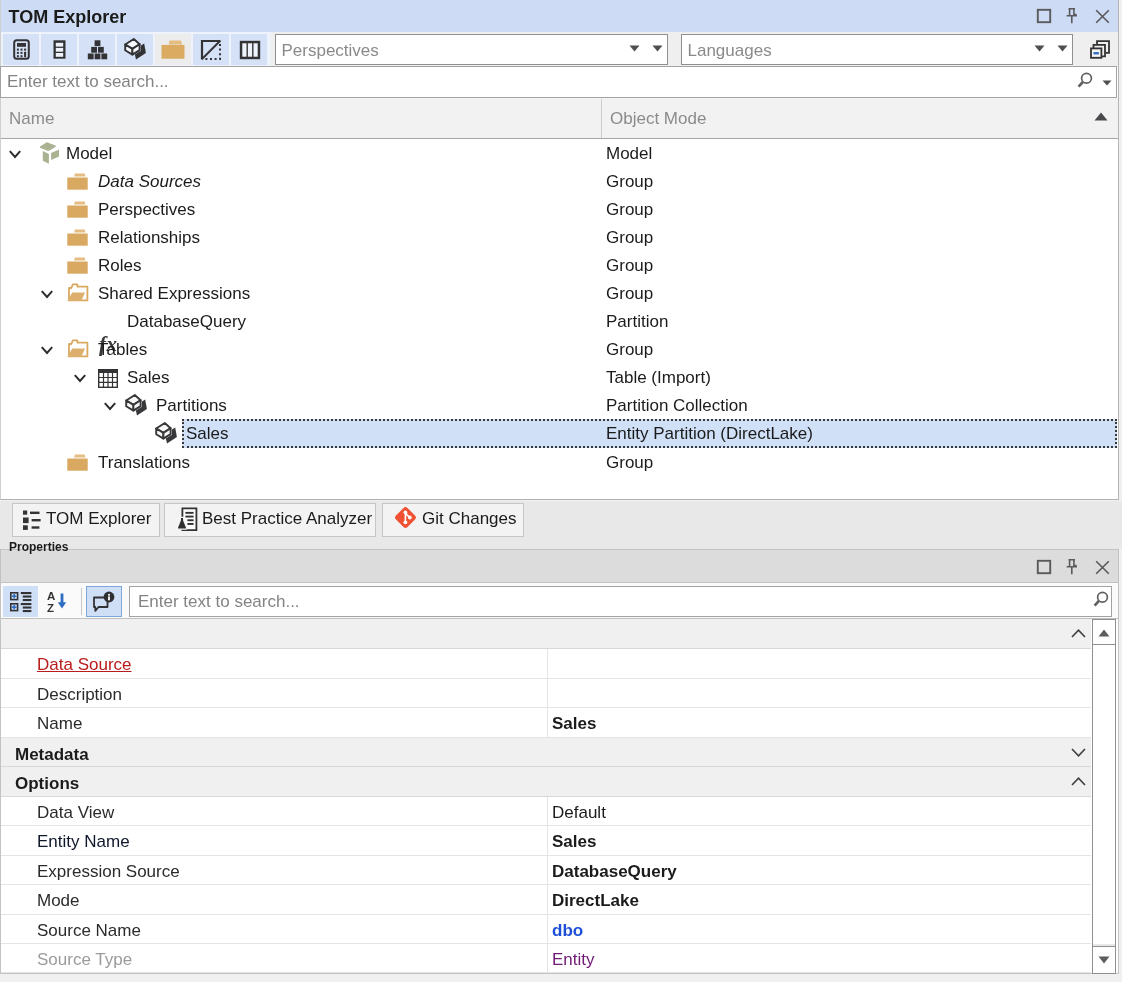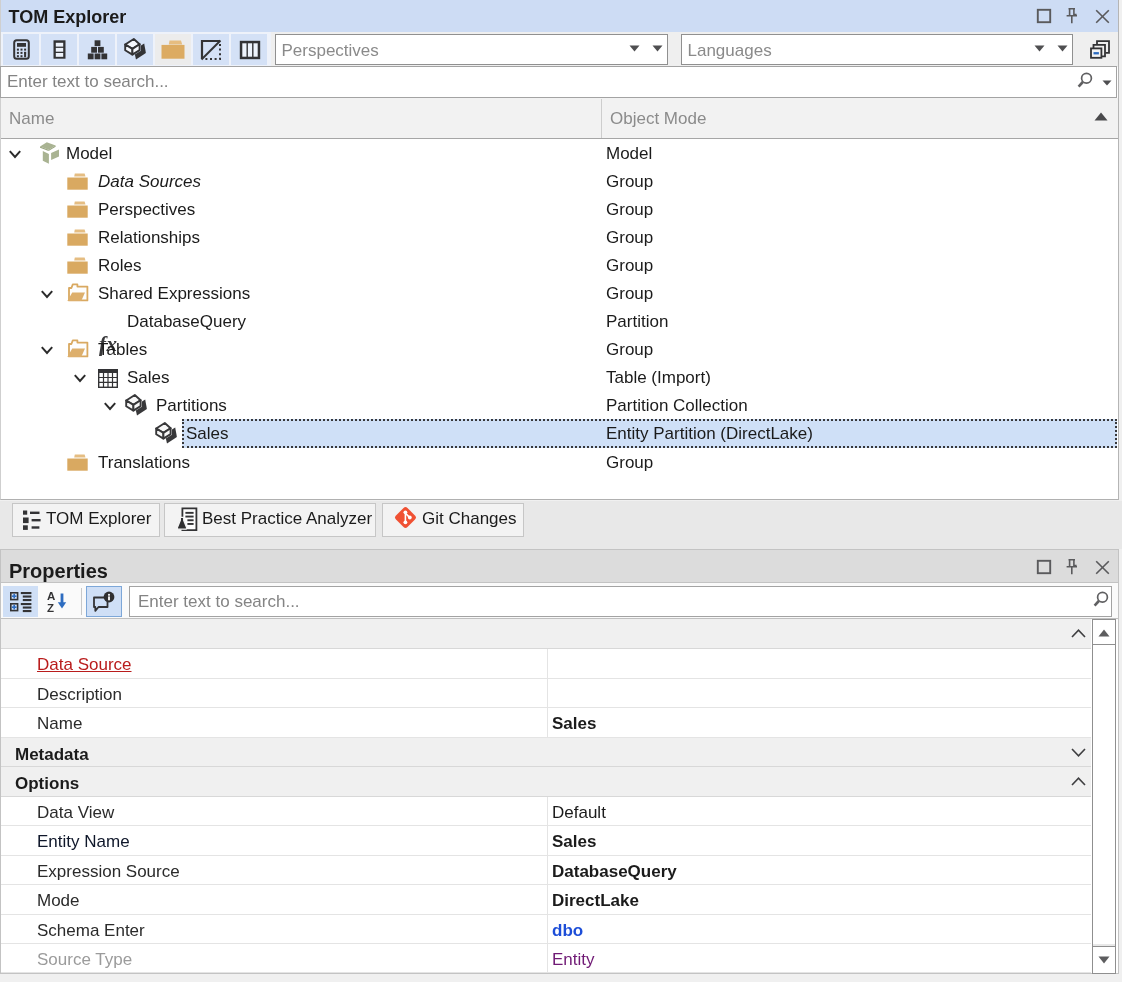--- a/index.html
+++ b/index.html
@@ -253,21 +253,21 @@
 </g>
 <g fill="#fff">
 <circle cx="12.4" cy="7.3" r="1.9"></circle>
 <circle cx="12.4" cy="17.3" r="1.9"></circle>
 <circle cx="16.8" cy="12.5" r="1.9"></circle>
 </g>
   </svg>
 <div class="txt" style="left:422px;top:509px;">Git Changes</div>
 <div class="abs" style="left:0;top:549px;width:1119px;height:425px;background:#ffffff;border:1px solid #c3c3c3;"></div>
 <div class="abs" style="left:0;top:549px;width:1119px;height:34px;background:#dcdcdc;border:1px solid #c3c3c3;"></div>
-<div class="txt" style="left:9px;top:561px;font-weight:bold;font-size:20px;">Properties</div>
+<div class="txt" style="left:9px;top:537px;font-weight:bold;font-size:12px;">Properties</div>
 <svg class="abs" style="left:1036px;top:559px" width="16" height="16" viewBox="0 0 16 16">
     <rect x="1.8" y="1.8" width="12.4" height="12.4" fill="none" stroke="#5a5a5c" stroke-width="1.9"></rect>
   </svg>
 <svg class="abs" style="left:1063px;top:558px" width="18" height="18" viewBox="0 0 18 18">
 <path d="M5.5,1.8 H12 M6.6,1.8 V8.2 M10.9,1.8 V8.2 M11,7.6 H13.6 M3.6,8.7 H14 M8.8,8.7 V16.3" fill="none" stroke="#5a5a5c" stroke-width="1.6"></path>
   </svg>
 <svg class="abs" style="left:1094px;top:559px" width="17" height="17" viewBox="0 0 17 17">
     <path d="M2.2,2.2 L14.8,14.8 M14.8,2.2 L2.2,14.8" stroke="#5a5a5c" stroke-width="1.6"></path>
   </svg>
 <div class="abs" style="left:1px;top:583px;width:1117px;height:37px;background:#fafafa;"></div>
@@ -349,21 +349,21 @@
 <div class="abs" style="left:1px;top:856px;width:1090px;height:29px;background:#fff;border-bottom:1px solid #e4e4e4;"></div>
 <div class="abs" style="left:547px;top:856px;width:1px;height:29px;background:#e4e4e4;"></div>
 <div class="txt" style="left:37px;top:862px;color:#2b2b2b;">Expression Source</div>
 <div class="txt" style="left:552px;top:862px;color:#1b1b1b;font-weight:bold;">DatabaseQuery</div>
 <div class="abs" style="left:1px;top:885px;width:1090px;height:30px;background:#fff;border-bottom:1px solid #e4e4e4;"></div>
 <div class="abs" style="left:547px;top:885px;width:1px;height:30px;background:#e4e4e4;"></div>
 <div class="txt" style="left:37px;top:891px;color:#2b2b2b;">Mode</div>
 <div class="txt" style="left:552px;top:891px;color:#1b1b1b;font-weight:bold;">DirectLake</div>
 <div class="abs" style="left:1px;top:915px;width:1090px;height:29px;background:#fff;border-bottom:1px solid #e4e4e4;"></div>
 <div class="abs" style="left:547px;top:915px;width:1px;height:29px;background:#e4e4e4;"></div>
-<div class="txt" style="left:37px;top:921px;color:#2b2b2b;">Schema Enter</div>
+<div class="txt" style="left:37px;top:921px;color:#2b2b2b;">Source Name</div>
 <div class="txt" style="left:552px;top:921px;color:#1d4ed8;font-weight:bold;">dbo</div>
 <div class="abs" style="left:1px;top:944px;width:1090px;height:29px;background:#fff;border-bottom:1px solid #e4e4e4;"></div>
 <div class="abs" style="left:547px;top:944px;width:1px;height:29px;background:#e4e4e4;"></div>
 <div class="txt" style="left:37px;top:950px;color:#9b9b9b;">Source Type</div>
 <div class="txt" style="left:552px;top:950px;color:#701a75;font-weight:normal;">Entity</div>
 <div class="abs" style="left:1092px;top:619px;width:24px;height:355px;background:#ffffff;border:1px solid #8f8f8f;"></div>
 <div class="abs" style="left:1093px;top:620px;width:22px;height:25px;background:#fff;border-bottom:1px solid #8f8f8f;"></div>
 <svg class="abs" style="left:1098px;top:629px" width="12" height="8" viewBox="0 0 12 8">
     <path d="M6,0.5 L11.5,7.5 L0.5,7.5 Z" fill="#5d5d5f"></path>
   </svg>

